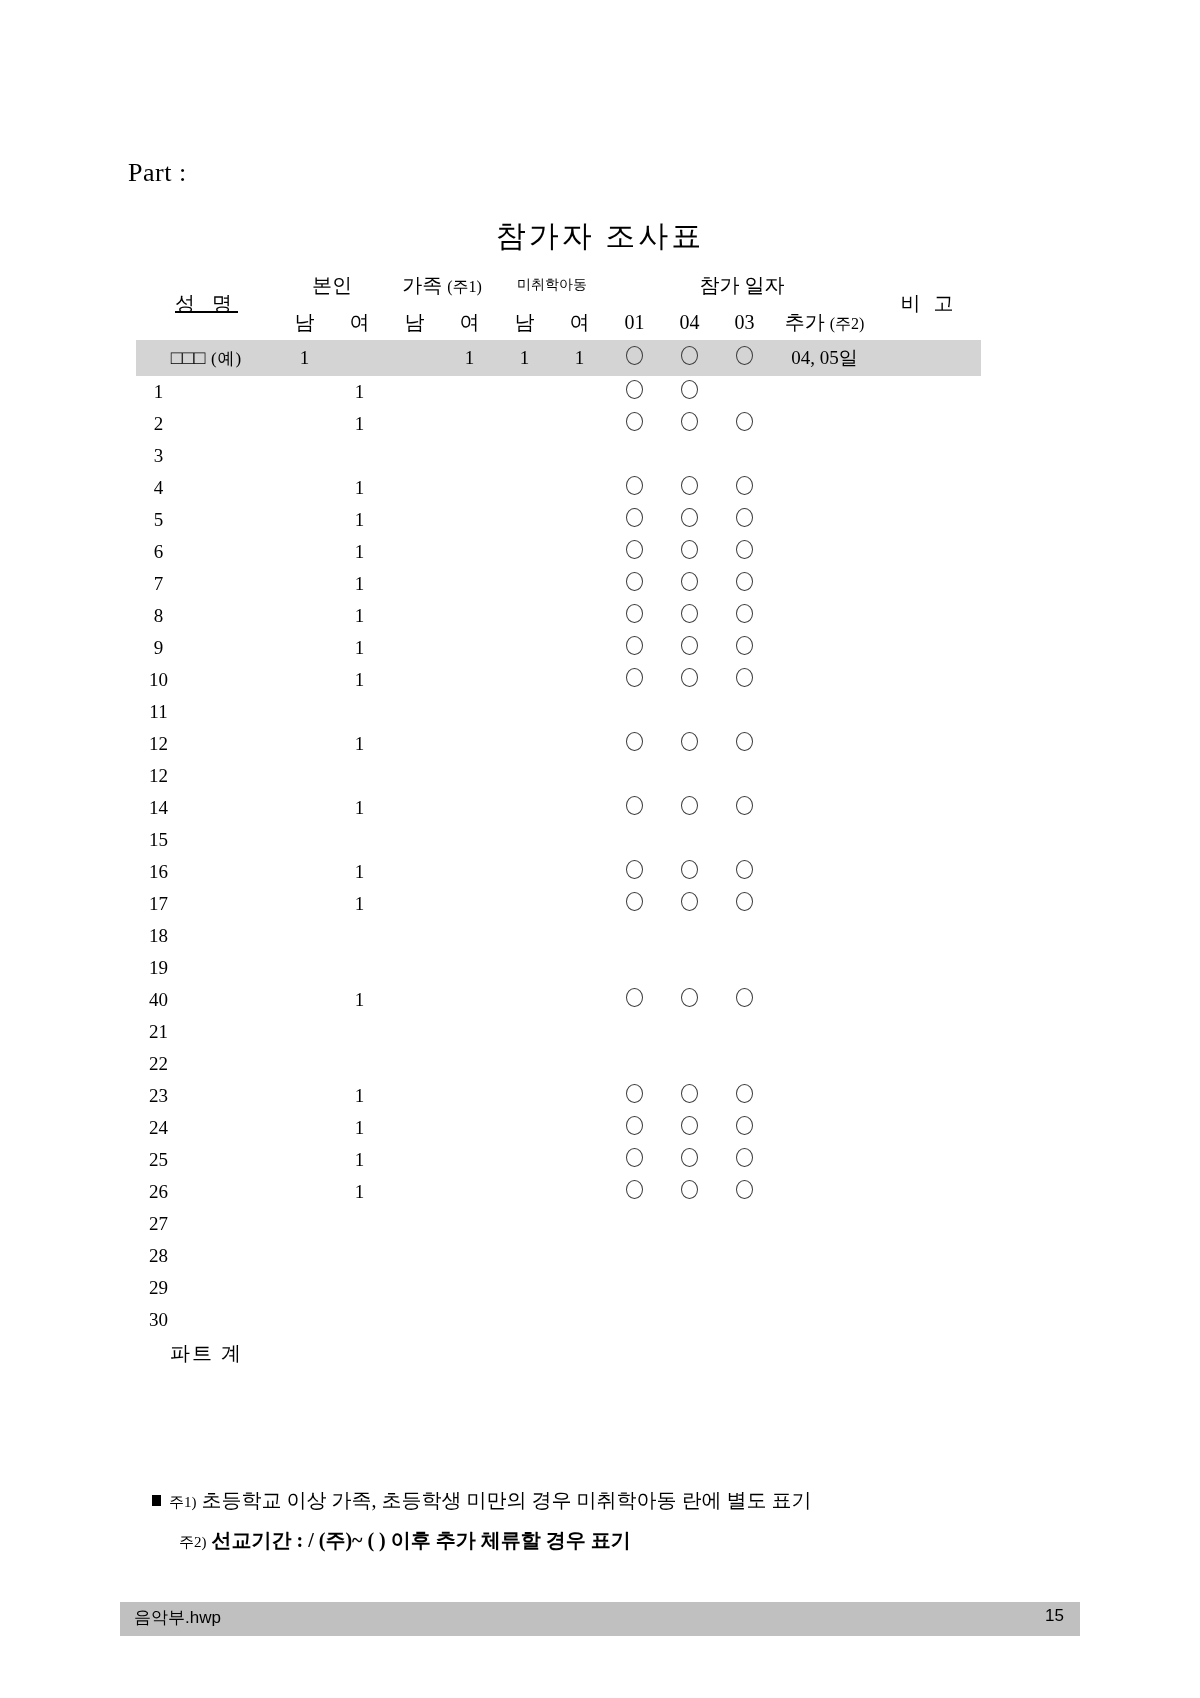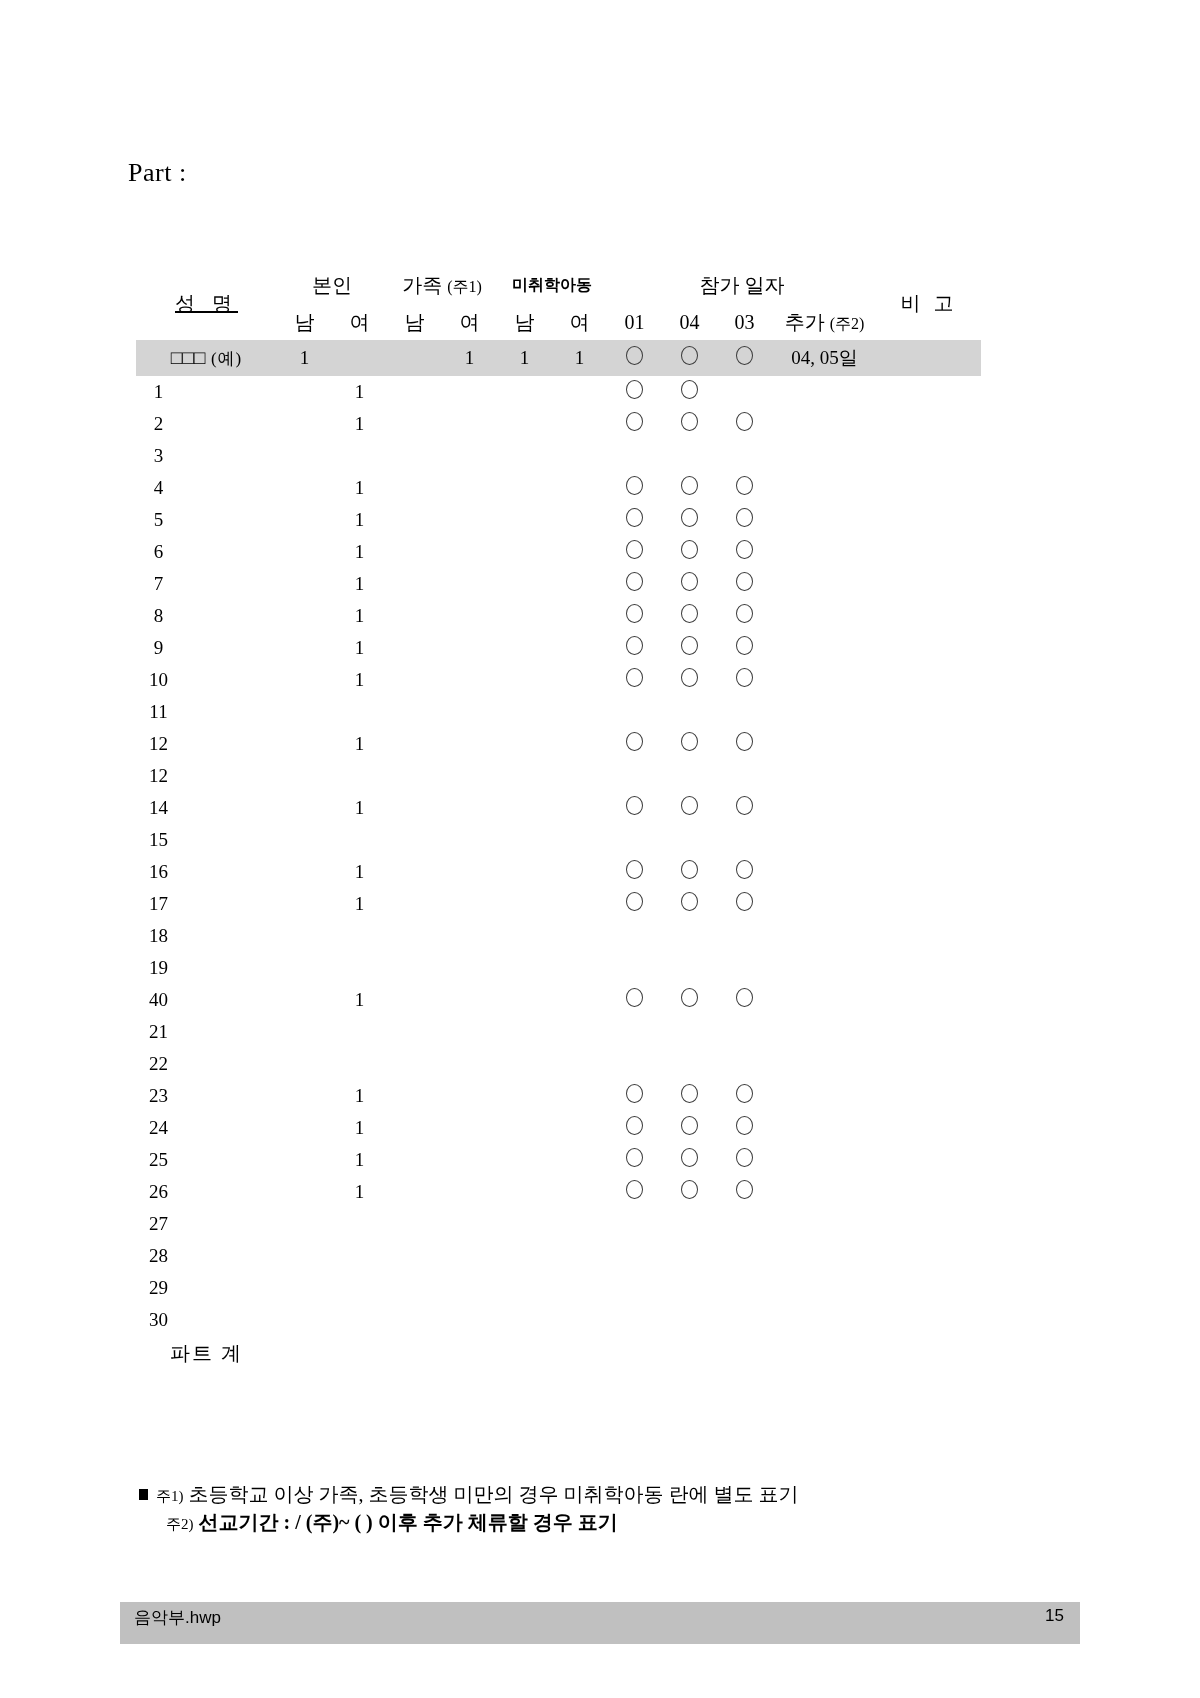--- a/index.html
+++ b/index.html
@@ -112,25 +112,25 @@
   
   tr.total td { height: 36px; font-size: 20px; }
   .total-label { letter-spacing: 2px; }
 
   
   .dbl-top { border-top: 3px double #000000; }
 
   
   .notes {
     position: absolute;
-    left: 139px;
+    left: 152px;
     top: 1481px;
     width: 880px;
     font-size: 20px;
-    line-height: 26px;
+    line-height: 38px;
   }
   .note-bullet {
     display: inline-block;
     width: 9px;
     height: 11px;
     background: #000;
     margin-right: 8px;
     vertical-align: 1px;
   }
   .note-tag { font-size: 15px; }
@@ -141,21 +141,21 @@
     font-weight: bold;
   }
   .note2 .note-tag { font-weight: normal; }
 
   
   .footer-bar {
     position: absolute;
     left: 120px;
     top: 1602px;
     width: 960px;
-    height: 42px;
+    height: 34px;
     background: #c0c0c0;
   }
   .footer-left {
     position: absolute;
     left: 14px;
     top: 4px;
     font-family: "Liberation Sans", sans-serif;
     font-size: 17px;
     color: #000;
   }
@@ -168,20 +168,21 @@
     color: #000;
   }
 </style>
 </head>
 <body>
 
 <div class="page">
 
   <div class="part-line">Part :</div>
 
+  <div class="doc-title">참가자 조사표</div>
 
   <div class="tbl-wrap">
     <table class="survey">
       <colgroup>
         <col style="width:45px">
         <col style="width:96px">
         <col style="width:55px">
         <col style="width:55px">
         <col style="width:55px">
         <col style="width:55px">
@@ -192,21 +193,21 @@
         <col style="width:55px">
         <col style="width:105px">
         <col style="width:104px">
       </colgroup>
       <tbody>
 
         <tr class="hdr-row1">
           <td class="bt-thick bb-mid name-head" rowspan="2" colspan="2">성 명</td>
           <td class="bt-thick bb-mid bl-solid" colspan="2">본인</td>
           <td class="bt-thick bb-mid bl-solid" colspan="2"><span>가족</span> <span class="sub-note">(주1)</span></td>
-          <td class="bt-thick bb-mid bl-solid" colspan="2" style="font-size:16px;font-weight:bold;">미취학아동</td>
+          <td class="bt-thick bb-mid bl-solid" colspan="2" style="font-size:14px;">미취학아동</td>
           <td class="bt-thick bb-mid bl-solid" colspan="4">참가 일자</td>
           <td class="bt-thick bb-thick bl-solid" rowspan="2" style="letter-spacing:4px;">비  고</td>
         </tr>
 
         <tr class="hdr-row2">
           <td class="bb-thick bl-solid">남</td>
           <td class="bb-thick bl-dot">여</td>
           <td class="bb-thick bl-solid">남</td>
           <td class="bb-thick bl-dot">여</td>
           <td class="bb-thick bl-solid">남</td>

